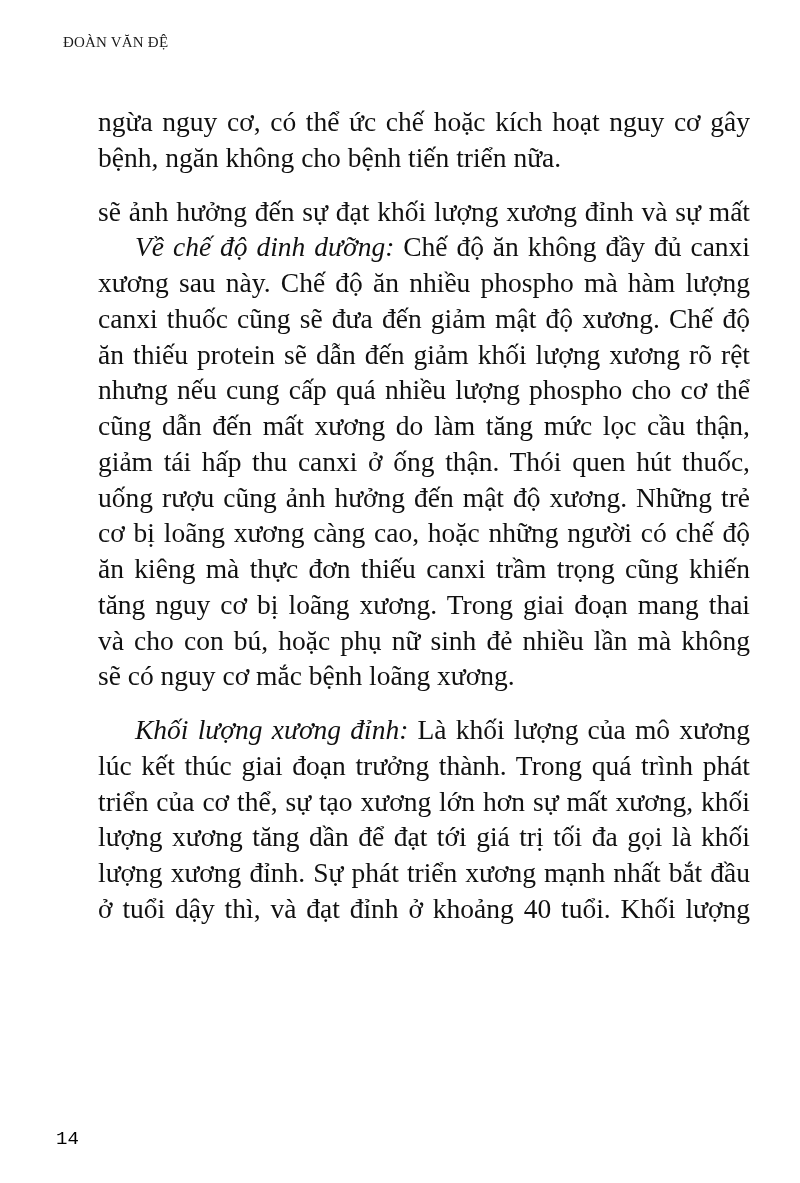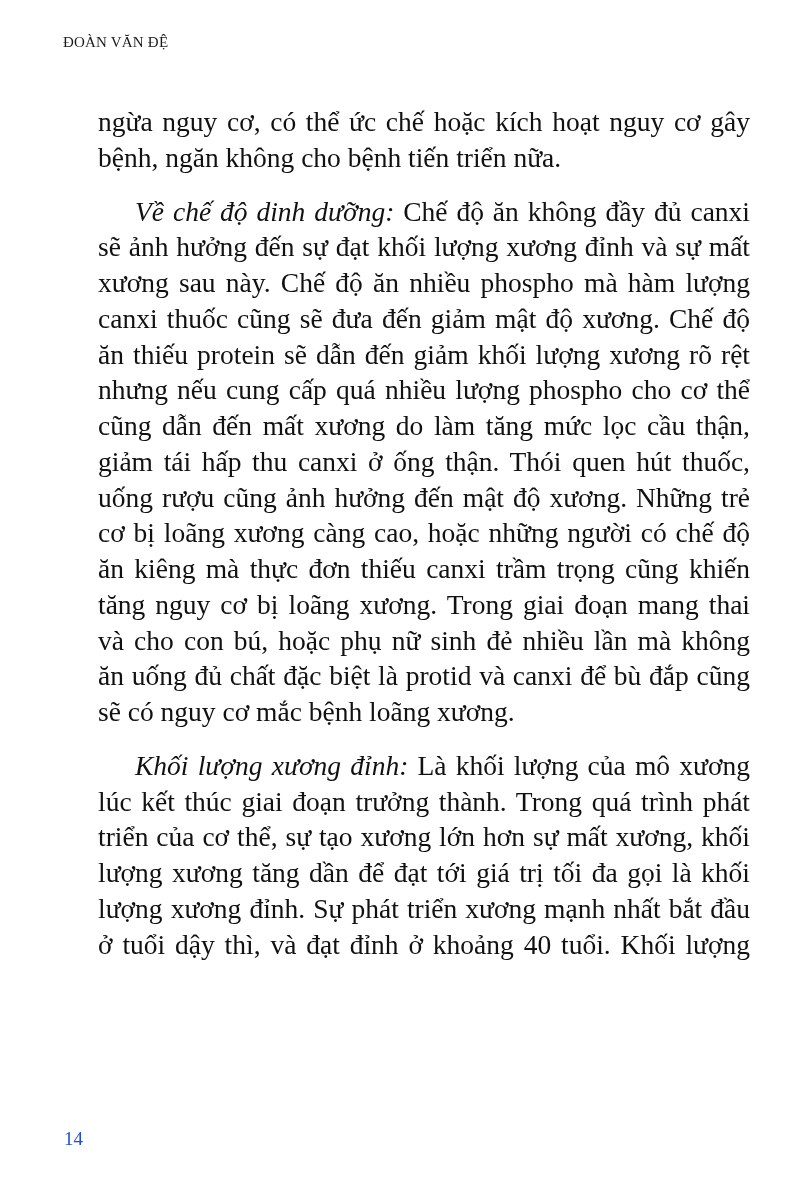--- a/index.html
+++ b/index.html
@@ -18,52 +18,51 @@
       display: block; white-space: nowrap;
       text-align: justify; text-align-last: justify;
       height: 35.75px;
       margin-left: 34px;
     }
     .line.last { text-align-last: left; }
     .indent { padding-left: 37px; }
     .para-gap { height: 18px; }
     em { font-style: italic; }
     .folio {
-      position: absolute; left: 64px; top: 1128px;
-      font-family: Liberation Serif, serif; font-size: 19px; color: #1d4ed8;
+      position: absolute; left: 56px; top: 1128px;
+      font-family: Liberation Mono, monospace; font-size: 19px; color: #000000;
     }
   </style>
 </head>
 <body>
 
 <div class="running-head">ĐOÀN VĂN ĐỆ</div>
 
 <div class="body-text">
 
   <div>
     <span class="line">ngừa nguy cơ, có thể ức chế hoặc kích hoạt nguy cơ gây</span>
     <span class="line last">bệnh, ngăn không cho bệnh tiến triển nữa.</span>
   </div>
   <div class="para-gap"></div>
 
   <div>
+    <span class="line">sẽ ảnh hưởng đến sự đạt khối lượng xương đỉnh và sự mất</span>
     <span class="line indent"><em>Về chế độ dinh dưỡng:</em><span> Chế độ ăn không đầy đủ canxi</span></span>
-    <span class="line">sẽ ảnh hưởng đến sự đạt khối lượng xương đỉnh và sự mất</span>
     <span class="line">xương sau này. Chế độ ăn nhiều phospho mà hàm lượng</span>
     <span class="line">canxi thuốc cũng sẽ đưa đến giảm mật độ xương. Chế độ</span>
     <span class="line">ăn thiếu protein sẽ dẫn đến giảm khối lượng xương rõ rệt</span>
     <span class="line">nhưng nếu cung cấp quá nhiều lượng phospho cho cơ thể</span>
     <span class="line">cũng dẫn đến mất xương do làm tăng mức lọc cầu thận,</span>
     <span class="line">giảm tái hấp thu canxi ở ống thận. Thói quen hút thuốc,</span>
     <span class="line">uống rượu cũng ảnh hưởng đến mật độ xương. Những trẻ</span>
     <span class="line">cơ bị loãng xương càng cao, hoặc những người có chế độ</span>
     <span class="line">ăn kiêng mà thực đơn thiếu canxi trầm trọng cũng khiến</span>
     <span class="line">tăng nguy cơ bị loãng xương. Trong giai đoạn mang thai</span>
     <span class="line">và cho con bú, hoặc phụ nữ sinh đẻ nhiều lần mà không</span>
-    <span class="line">ăn uống đủ chất đặc biệt là protid và canxi để bù đắp cũng</span>
     <span class="line last">sẽ có nguy cơ mắc bệnh loãng xương.</span>
   </div>
   <div class="para-gap"></div>
 
   <div>
     <span class="line indent"><em>Khối lượng xương đỉnh:</em><span> Là khối lượng của mô xương</span></span>
     <span class="line">lúc kết thúc giai đoạn trưởng thành. Trong quá trình phát</span>
     <span class="line">triển của cơ thể, sự tạo xương lớn hơn sự mất xương, khối</span>
     <span class="line">lượng xương tăng dần để đạt tới giá trị tối đa gọi là khối</span>
     <span class="line">lượng xương đỉnh. Sự phát triển xương mạnh nhất bắt đầu</span>

